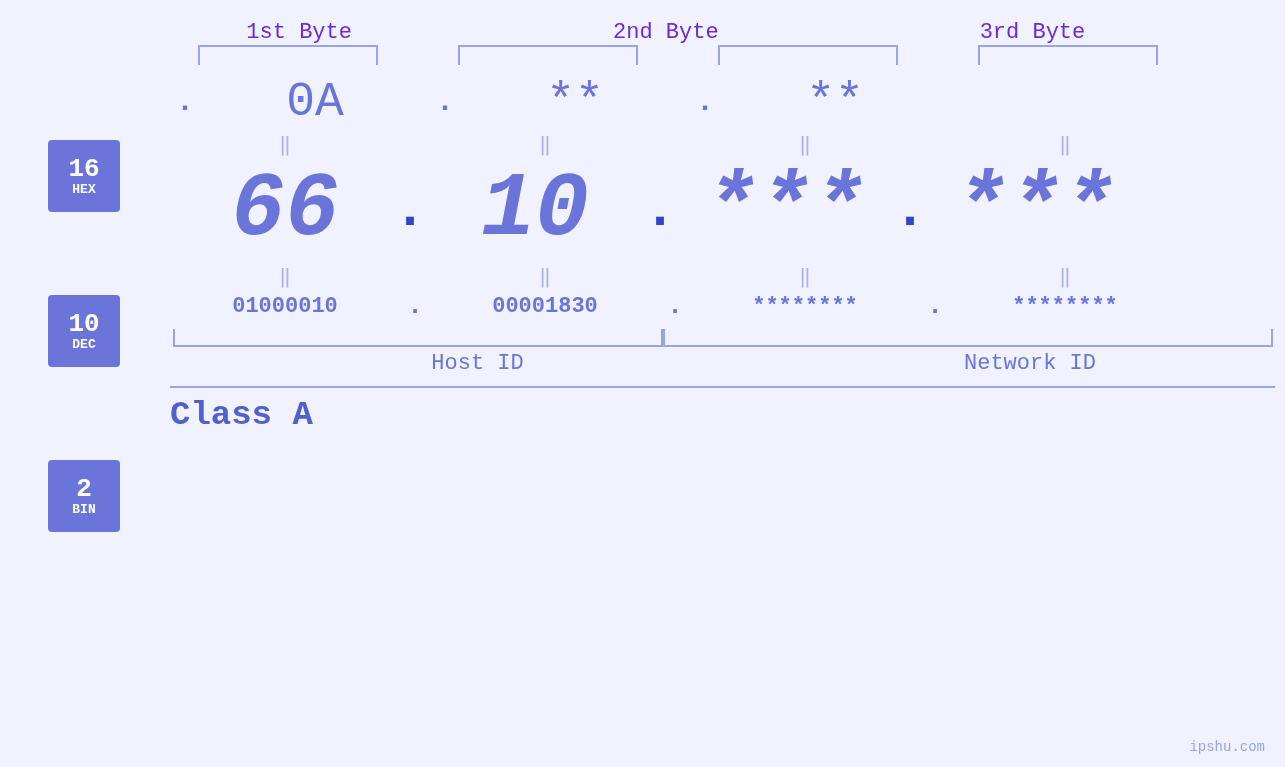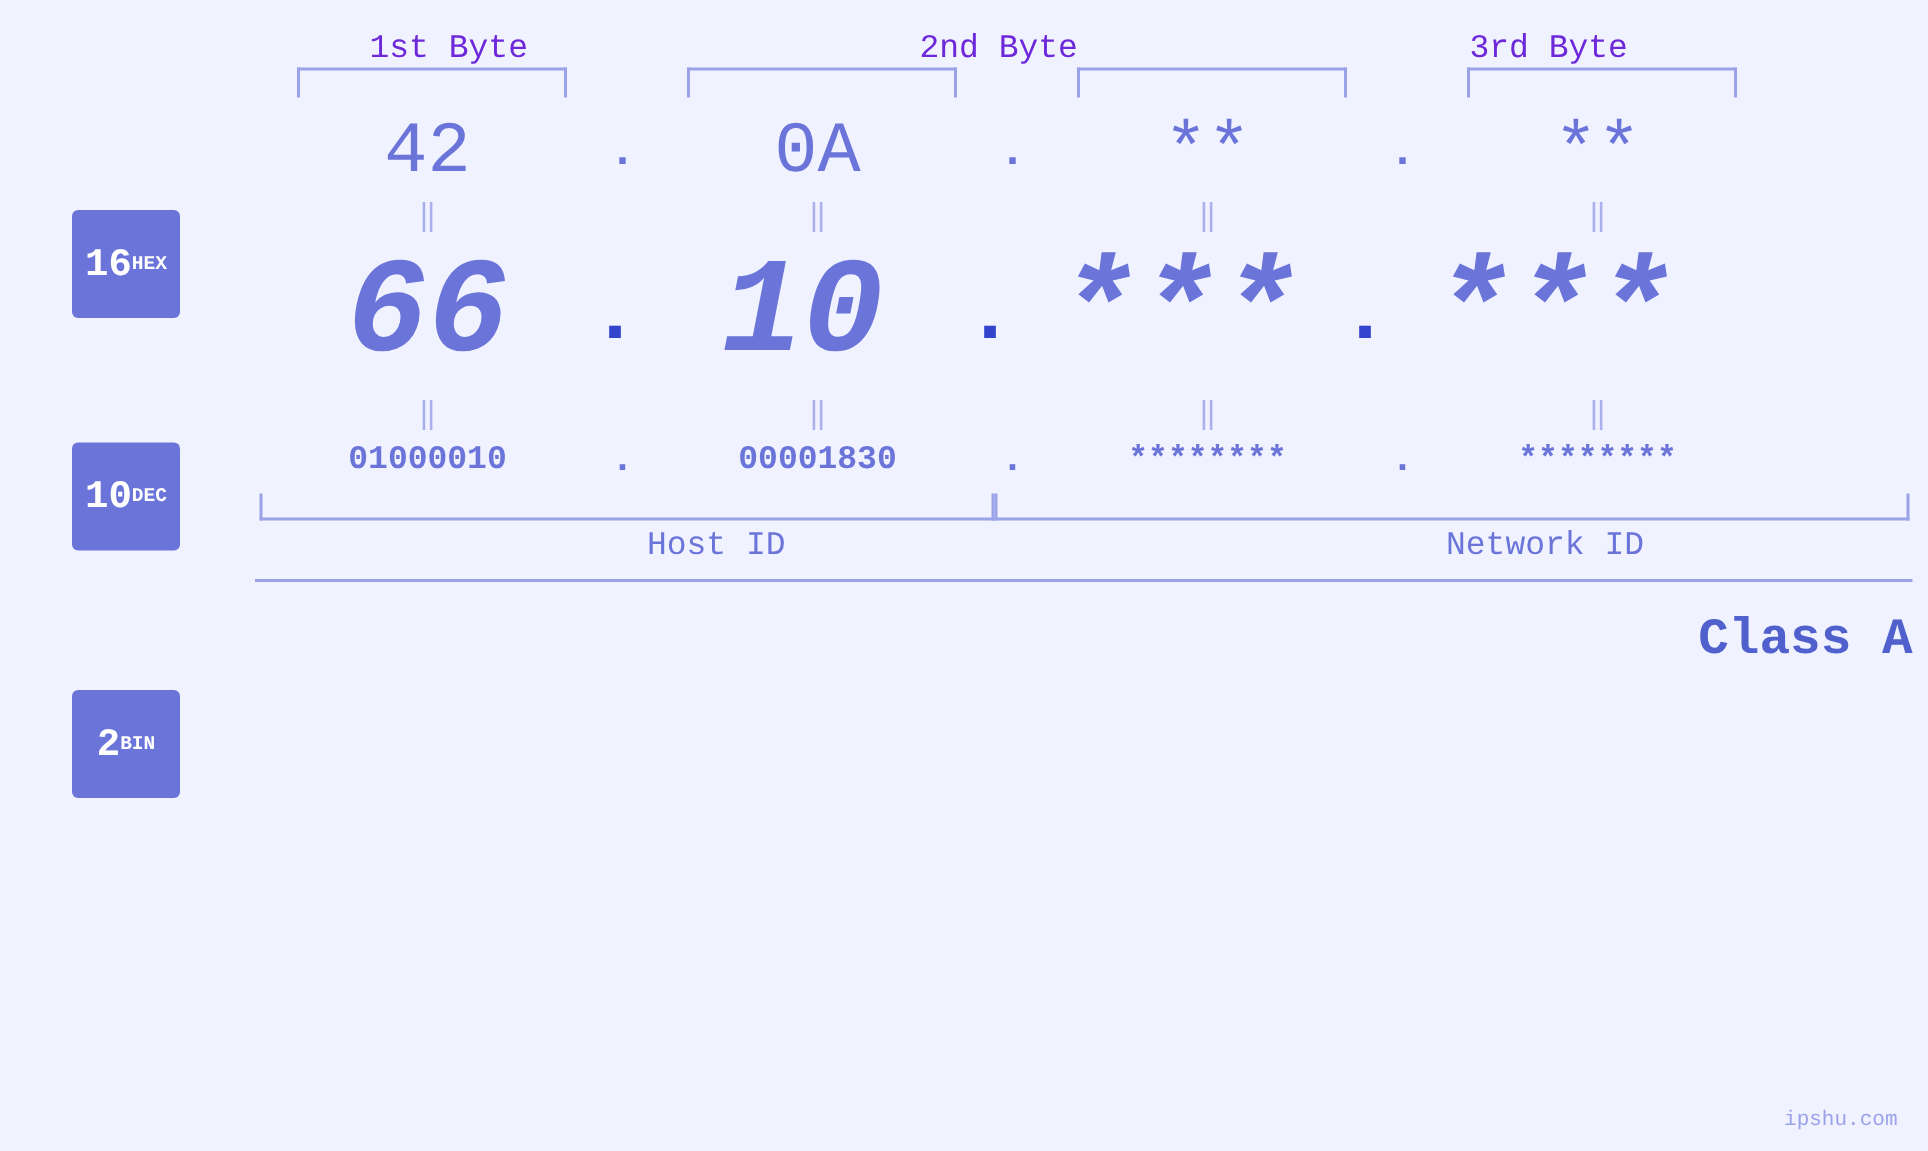--- a/index.html
+++ b/index.html
@@ -43,21 +43,21 @@
 
     
     .base-badge {
       position: absolute;
       left: 48px;
       width: 72px;
       height: 72px;
       background-color: #6b75d9;
       color: white;
       display: flex;
-      flex-direction: row;
+      flex-direction: column;
       align-items: center;
       justify-content: center;
       font-family: 'Courier New', Courier, monospace;
       font-weight: bold;
       border-radius: 4px;
     }
 
     .base-badge .base-number {
       font-size: 26px;
       line-height: 1.1;
@@ -214,23 +214,20 @@
     <div style="width:30px"></div>
     <div class="top-bracket" style="width:180px; margin:0 25px;"></div>
   </div>
 
   <div class="base-badge badge-hex">
     <span class="base-number">16</span>
     <span class="base-name">HEX</span>
   </div>
 
   <div class="data-row" style="margin-top:5px; margin-bottom:0;">
-    <div class="cell cell-wide">
-      <span class="cell-value hex-value">42</span>
-    </div>
     <div class="separator" style="font-size:30px; font-weight:bold;">.</div>
     <div class="cell cell-wide">
       <span class="cell-value hex-value">0A</span>
     </div>
     <div class="separator" style="font-size:30px; font-weight:bold;">.</div>
     <div class="cell cell-wide">
       <span class="cell-value hex-value">**</span>
     </div>
     <div class="separator" style="font-size:30px; font-weight:bold;">.</div>
     <div class="cell cell-wide">
@@ -309,18 +306,18 @@
     <div style="width: 490px; height:18px; border:2px solid #9aa3e8; border-top:none;"></div>
 
     <div style="flex:1; height:18px; border:2px solid #9aa3e8; border-top:none; margin-left: 0;"></div>
   </div>
 
   <div style="display:flex; margin-left:160px; width:calc(1285px - 160px - 20px); margin-top:4px;">
     <div style="flex:1; text-align:center; color:#6b75d9; font-size:22px;">Host ID</div>
     <div style="width:490px; text-align:center; color:#6b75d9; font-size:22px;">Network ID</div>
   </div>
 
-  <div style="margin-left:160px; width:calc(1285px - 160px - 20px); margin-top:10px; border-top:2px solid #9aa3e8; padding-top:20px; text-align:right;">
+  <div style="margin-left:160px; width:calc(1285px - 160px - 20px); margin-top:10px; border-top:2px solid #9aa3e8; padding-top:8px; text-align:left;">
     <span class="class-label">Class A</span>
   </div>
 
   <div class="watermark">ipshu.com</div>
 </div>
 
 </body></html>

